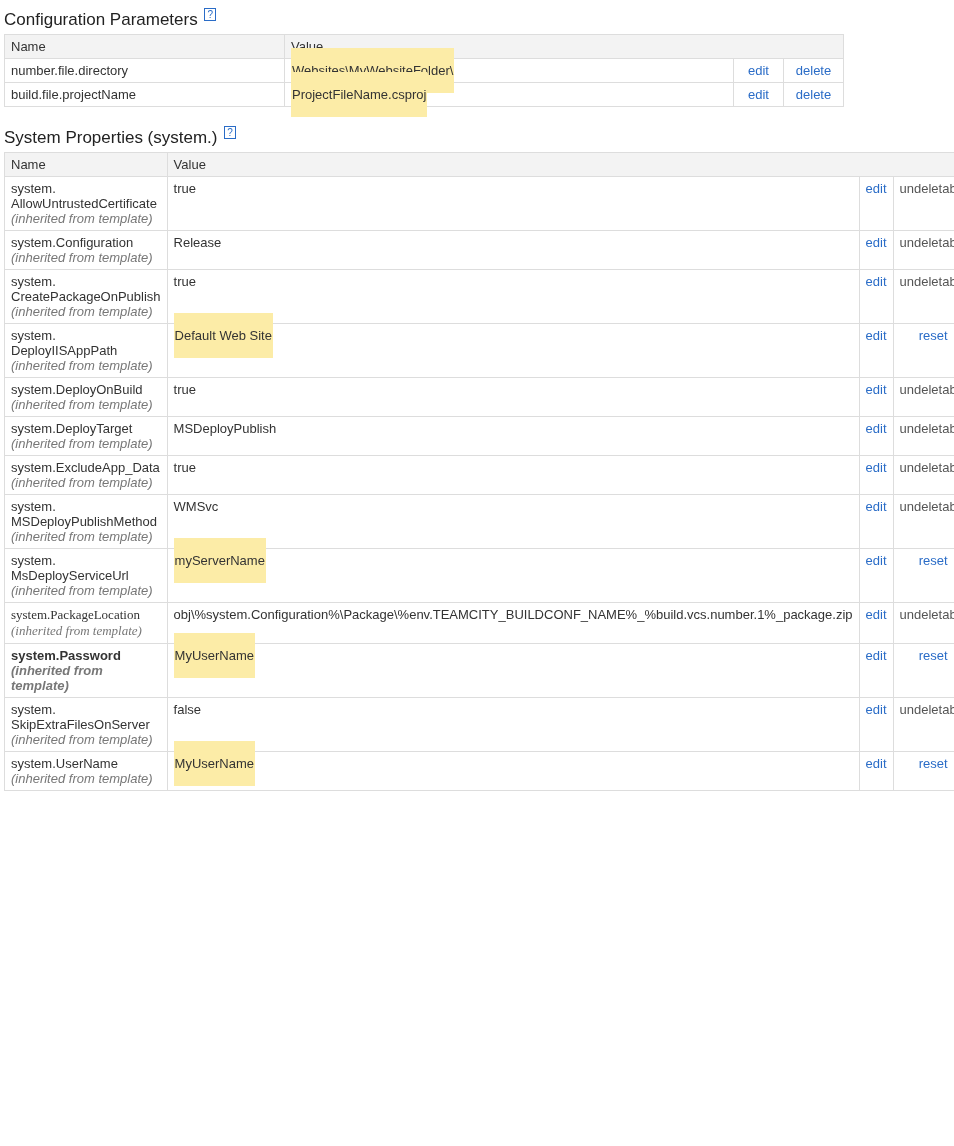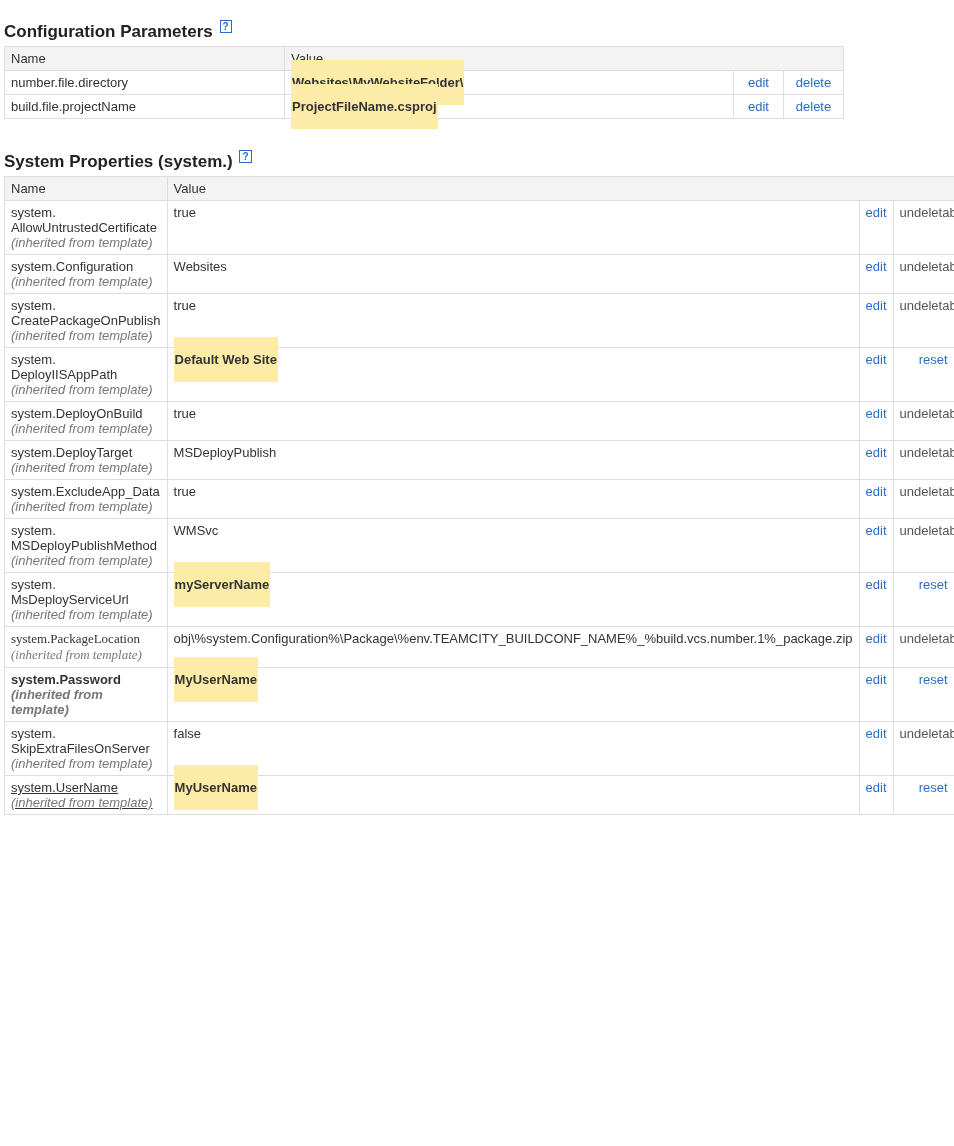--- a/index.html
+++ b/index.html
@@ -5,23 +5,23 @@
   body {
     font-family: Verdana, Arial, sans-serif;
     font-size: 13px;
     color: #333;
     margin: 0;
     padding: 4px;
     background: #fff;
   }
   h2.section {
     font-size: 17px;
-    font-weight: bold;
+    font-weight: normal;
     color: #222;
-    margin: 18px 0 4px 0;
+    margin: 6px 0 4px 0;
   }
   h2.section .help-icon {
     font-size: 10px;
     vertical-align: super;
     color: #2a6cc7;
     cursor: pointer;
     margin-left: 2px;
     border: 1px solid #2a6cc7;
     padding: 0 2px;
     line-height: 1;
@@ -47,21 +47,20 @@
     text-decoration: none;
     cursor: pointer;
   }
   .inherited {
     color: #777;
     font-style: italic;
   }
   .highlight {
     background: #fceca7;
     padding: 15px 1px;
-    font-weight: bold;
   }
   .static { color: #555; }
 </style>
 </head>
 <body>
 
 
 
 
 <h2 class="section">
@@ -120,21 +119,21 @@
   <tbody id="system-body">
       <tr>
         <td style="white-space: pre-line;">system.
 AllowUntrustedCertificate<div class="inherited">(inherited from template)</div></td>
         <td><span>true</span></td>
         <td class="actions"><a class="link">edit</a></td>
         <td class="actions"><span class="static">undeletable</span></td>
       </tr>
       <tr>
         <td style="white-space: pre-line; margin-left: 29px;">system.Configuration<div class="inherited">(inherited from template)</div></td>
-        <td><span>Websites</span></td>
+        <td><span>Release</span></td>
         <td class="actions"><a class="link">edit</a></td>
         <td class="actions"><span class="static">undeletable</span></td>
       </tr>
       <tr>
         <td style="white-space: pre-line;">system.
 CreatePackageOnPublish<div class="inherited">(inherited from template)</div></td>
         <td><span>true</span></td>
         <td class="actions"><a class="link">edit</a></td>
         <td class="actions"><span class="static">undeletable</span></td>
       </tr>
@@ -190,21 +189,21 @@
         <td class="actions"><a class="link">reset</a></td>
       </tr>
       <tr>
         <td style="white-space: pre-line;">system.
 SkipExtraFilesOnServer<div class="inherited">(inherited from template)</div></td>
         <td><span>false</span></td>
         <td class="actions"><a class="link">edit</a></td>
         <td class="actions"><span class="static">undeletable</span></td>
       </tr>
       <tr>
-        <td style="white-space: pre-line; text-decoration: underline;">system.UserName<div class="inherited">(inherited from template)</div></td>
+        <td style="white-space: pre-line;">system.UserName<div class="inherited">(inherited from template)</div></td>
         <td><span class="highlight">MyUserName</span></td>
         <td class="actions"><a class="link">edit</a></td>
         <td class="actions"><a class="link">reset</a></td>
       </tr>
     </tbody>
 </table>
 
 
 
 

